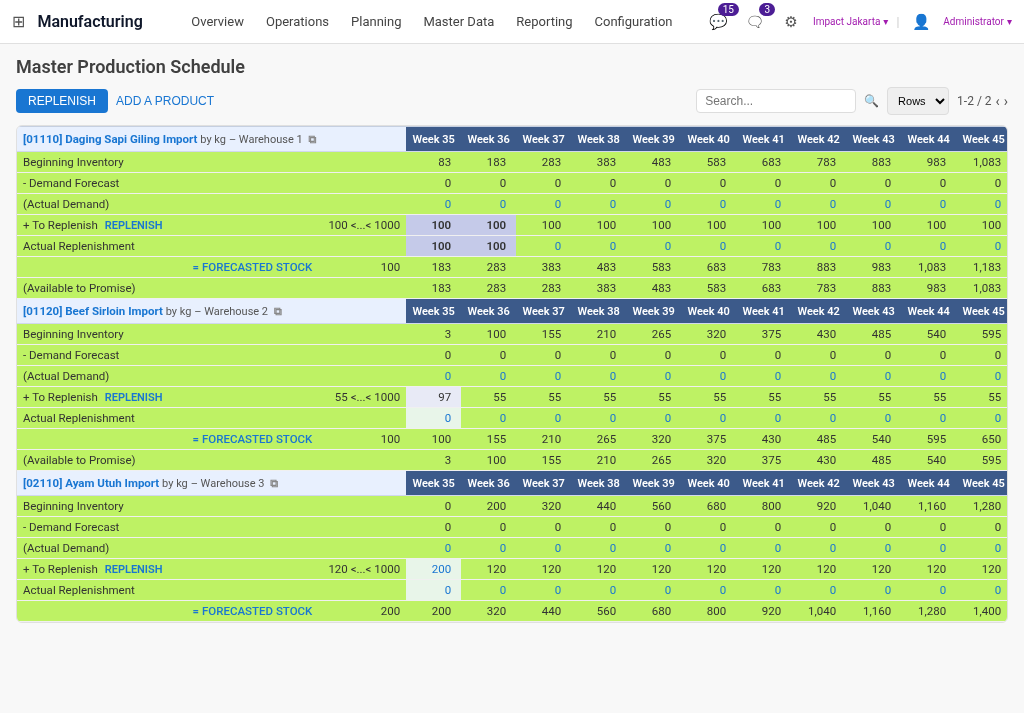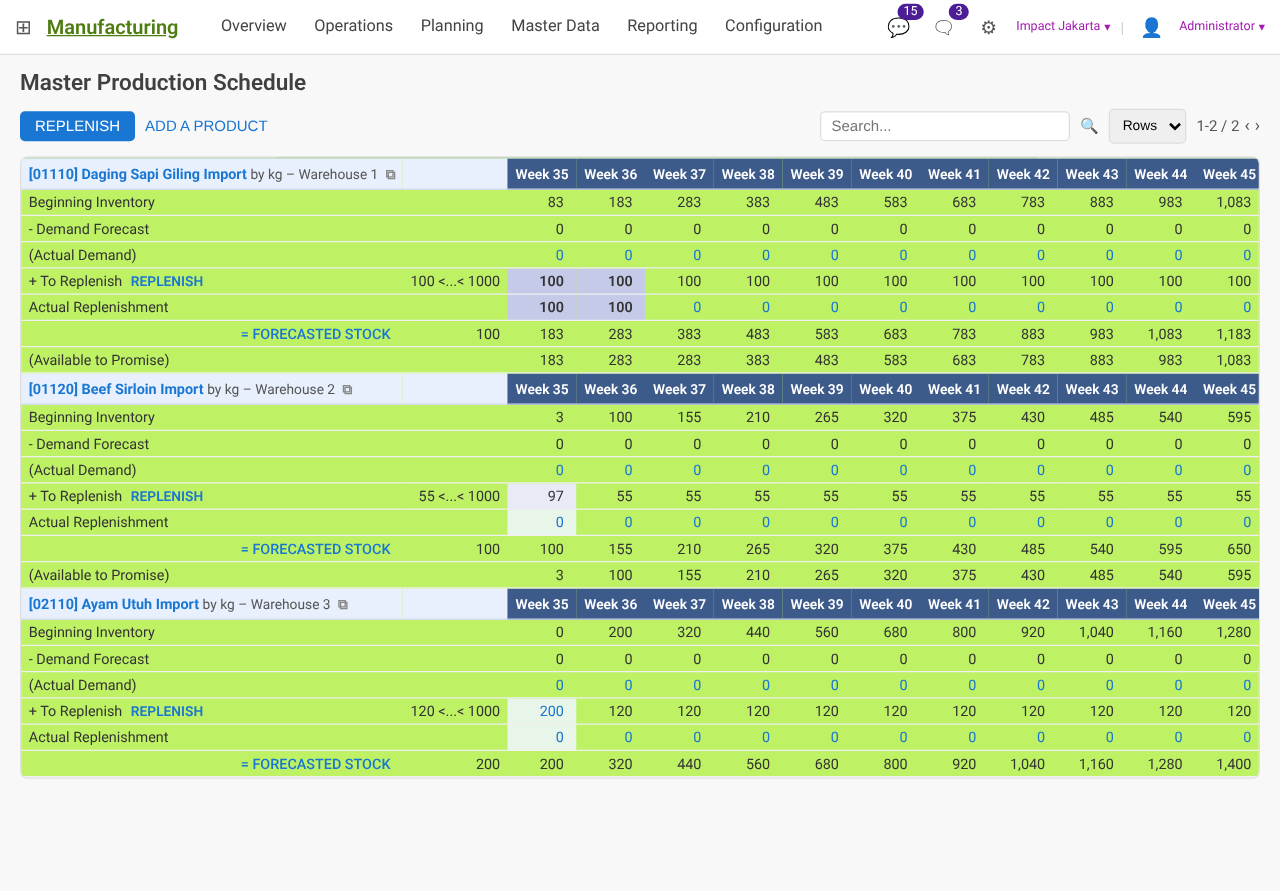--- a/index.html
+++ b/index.html
@@ -1,41 +1,41 @@
 <!DOCTYPE html>
 <html><head>
   <meta charset="utf-8">
   <style>
     * { box-sizing: border-box; margin: 0; padding: 0; }
     body { font-family: -apple-system, BlinkMacSystemFont, 'Segoe UI', Roboto, sans-serif; font-size: 12px; background: #f8f8f8; color: #333; }
 
     
     .top-nav { display: flex; align-items: center; background: #fff; border-bottom: 1px solid #e0e0e0; padding: 0 12px; height: 44px; gap: 8px; }
     .nav-grid-icon { color: #555; font-size: 16px; cursor: pointer; margin-right: 4px; }
-    .nav-app-name { font-size: 16px; font-weight: 600; color: #4d7c0f; margin-right: 16px; text-decoration: underline; }
-    .nav-links { display: flex; gap: 2px; flex: 1; }
+    .nav-app-name { font-size: 16px; font-weight: 600; color: #0f172a; margin-right: 16px; }
+    .nav-links { display: flex; gap: 2px; flex: 1; justify-content: center; }
     .nav-link { padding: 6px 10px; color: #444; border-radius: 4px; cursor: pointer; font-size: 13px; }
     .nav-right { display: flex; align-items: center; gap: 8px; }
     .nav-badge-wrap { position: relative; display: inline-flex; align-items: center; }
     .nav-badge { background: #4c1d95; color: #fff; border-radius: 10px; font-size: 10px; padding: 1px 5px; position: absolute; top: -5px; right: -6px; }
     .nav-icon-btn { width: 28px; height: 28px; display: flex; align-items: center; justify-content: center; cursor: pointer; font-size: 15px; color: #555; }
     .nav-text-btn { font-size: 10px; color: #a21caf; cursor: pointer; display: flex; align-items: center; gap: 3px; }
     .separator { color: #ccc; }
 
     
     .content { padding: 12px 16px; }
     .page-title { font-size: 18px; font-weight: 600; margin-bottom: 10px; color: #404040; }
 
     
     .toolbar { display: flex; align-items: center; justify-content: space-between; margin-bottom: 10px; }
     .toolbar-left { display: flex; gap: 8px; align-items: center; }
     .btn-replenish { background: #1976d2; color: #fff; border: none; border-radius: 4px; padding: 5px 12px; font-size: 12px; cursor: pointer; font-weight: 500; }
     .btn-add-product { background: none; border: none; color: #1976d2; font-size: 12px; cursor: pointer; font-weight: 500; }
     .toolbar-right { display: flex; align-items: center; gap: 8px; }
-    .search-box { border: 1px solid #ddd; border-radius: 4px; padding: 4px 8px; font-size: 12px; width: 200px; color: #888; }
+    .search-box { border: 1px solid #ddd; border-radius: 4px; padding: 4px 8px; font-size: 12px; width: 160px; color: #888; }
     .search-icon-btn { cursor: pointer; color: #555; }
     .rows-select { border: 1px solid #ddd; border-radius: 4px; padding: 6px 6px; font-size: 11px; cursor: pointer; }
     .pagination { font-size: 12px; color: #555; display: flex; align-items: center; gap: 4px; }
     .page-nav { cursor: pointer; color: #555; font-size: 14px; }
 
     
     .schedule-container { background: #bef264; border: 1px solid #e0e0e0; border-radius: 6px; overflow-x: auto; }
     table { border-collapse: collapse; width: 100%; min-width: 900px; }
 
     

